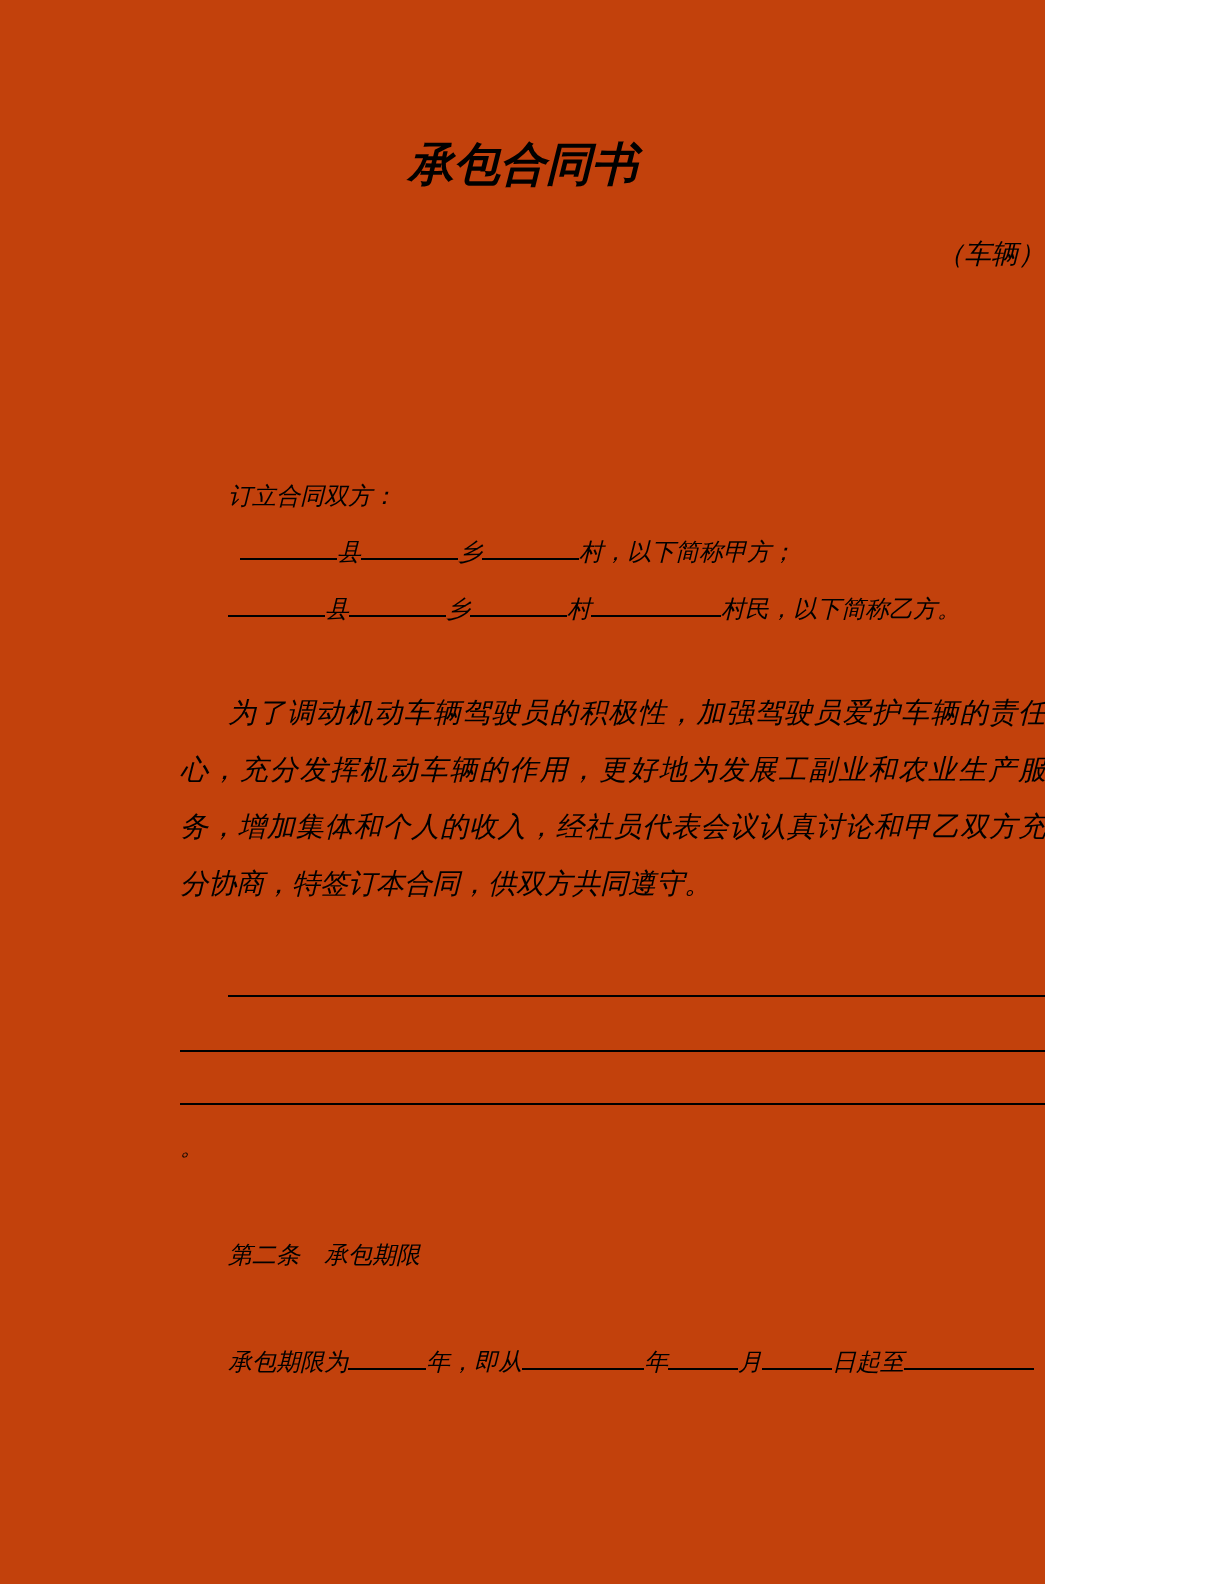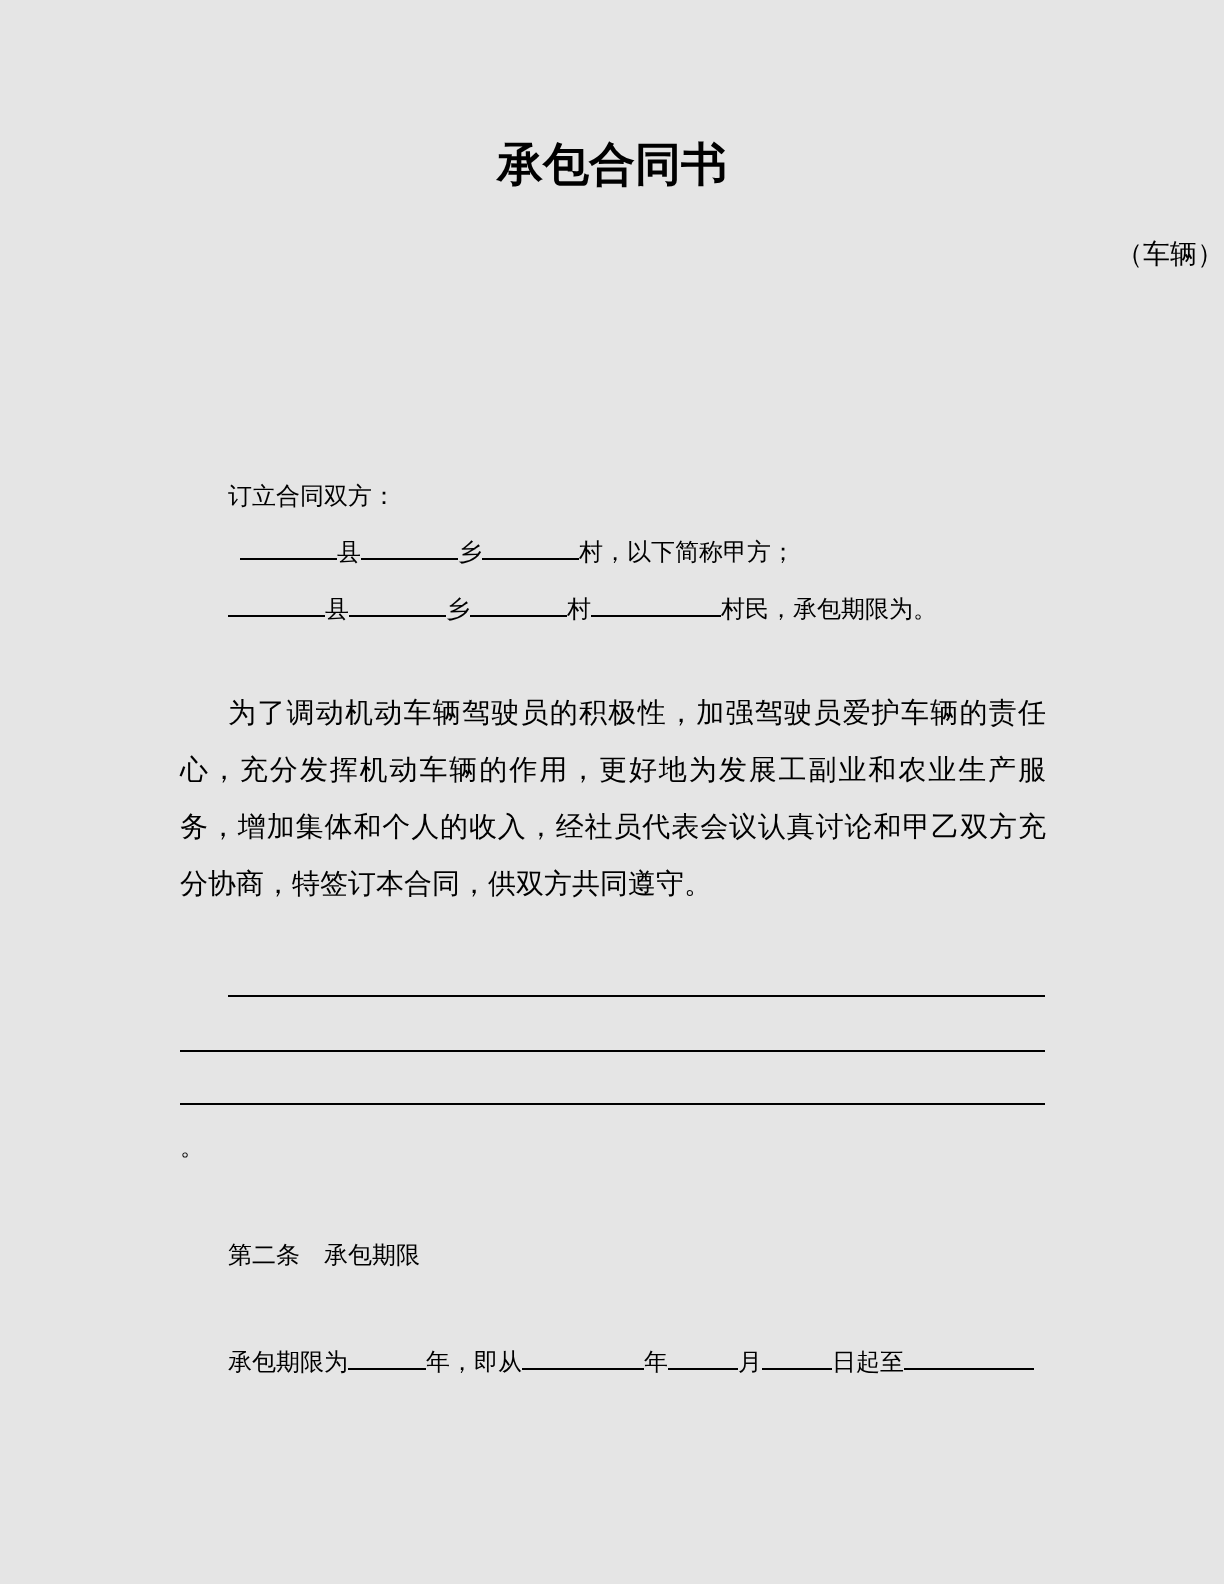--- a/index.html
+++ b/index.html
@@ -2,26 +2,27 @@
 <html><head>
 <meta charset="utf-8">
 <style>
   html, body {
     margin: 0;
     padding: 0;
     background: #ffffff;
   }
   .page {
     position: relative;
-    width: 1224px;
+    width: 1045px;
     height: 1584px;
-    background: #e5e5e5;
+    background: #c2410c;
     color: #000000;
     font-family: "Liberation Serif", "DejaVu Serif", serif;
     overflow: hidden;
+    font-style: italic;
   }
   .abs { position: absolute; }
 
   .title {
     top: 136px;
     left: 0;
     right: 0;
     text-align: center;
     font-family: "DejaVu Sans", "Liberation Sans", sans-serif;
     font-weight: 900;
@@ -90,21 +91,21 @@
 <div class="page">
 
   <h1 class="abs title">承包合同书</h1>
 
   <div class="abs subtitle">（车辆）</div>
 
   <div class="abs bodyline intro">订立合同双方：</div>
 
   <div class="abs bodyline party-a"><span class="blank w97"></span><span>县</span><span class="blank w97"></span><span>乡</span><span class="blank w97"></span><span>村</span><span>，以下简称甲方；</span></div>
 
-  <div class="abs bodyline party-b"><span class="blank w97"></span><span>县</span><span class="blank w97"></span><span>乡</span><span class="blank w97"></span><span>村</span><span class="blank w130"></span><span>村民</span><span>，承包期限为。</span></div>
+  <div class="abs bodyline party-b"><span class="blank w97"></span><span>县</span><span class="blank w97"></span><span>乡</span><span class="blank w97"></span><span>村</span><span class="blank w130"></span><span>村民</span><span>，以下简称乙方。</span></div>
 
   <div class="abs preamble">为了调动机动车辆驾驶员的积极性，加强驾驶员爱护车辆的责任心，充分发挥机动车辆的作用，更好地为发展工副业和农业生产服务，增加集体和个人的收入，经社员代表会议认真讨论和甲乙双方充分协商，特签订本合同，供双方共同遵守。</div>
 
 
   <div class="rule rule-1"></div>
   <div class="rule rule-2"></div>
   <div class="rule rule-3"></div>
 
   <div class="abs bodyline period-line">。</div>
 

